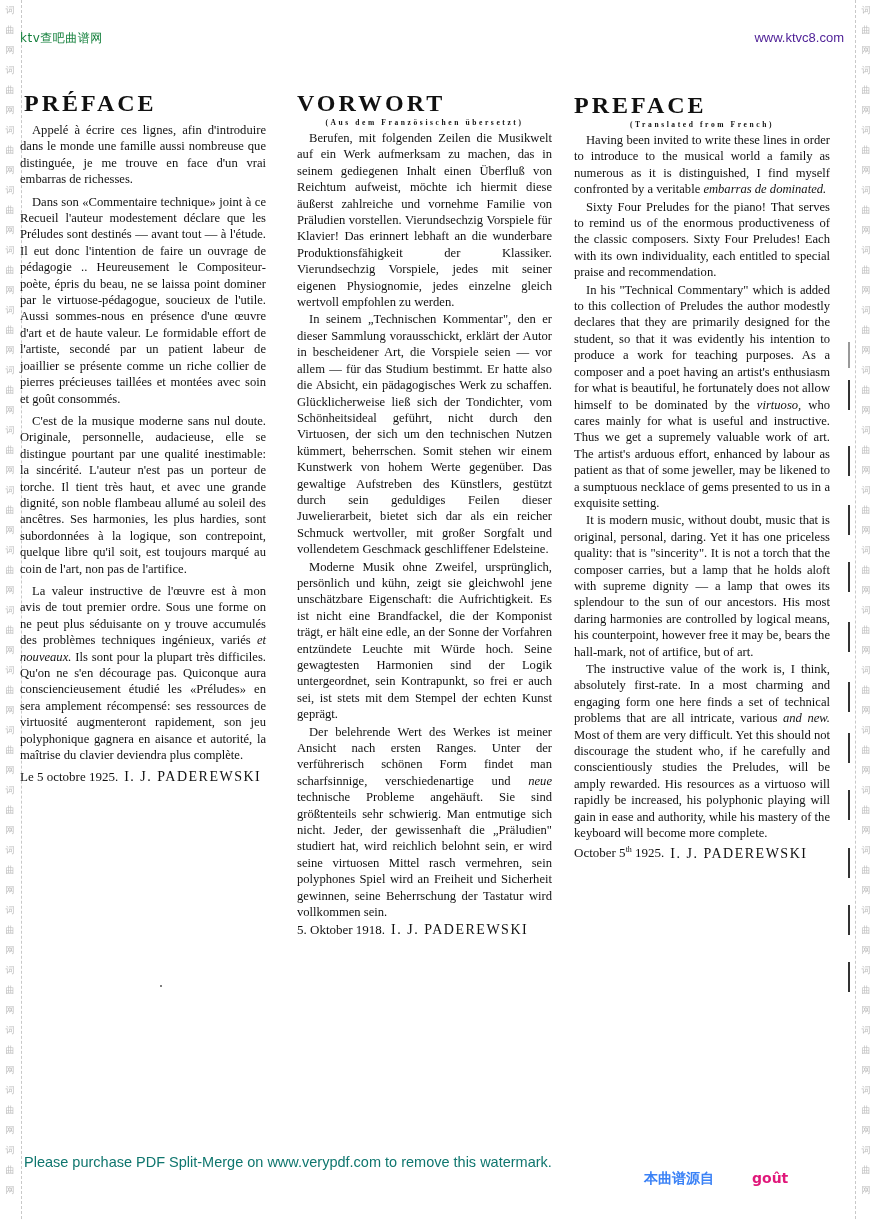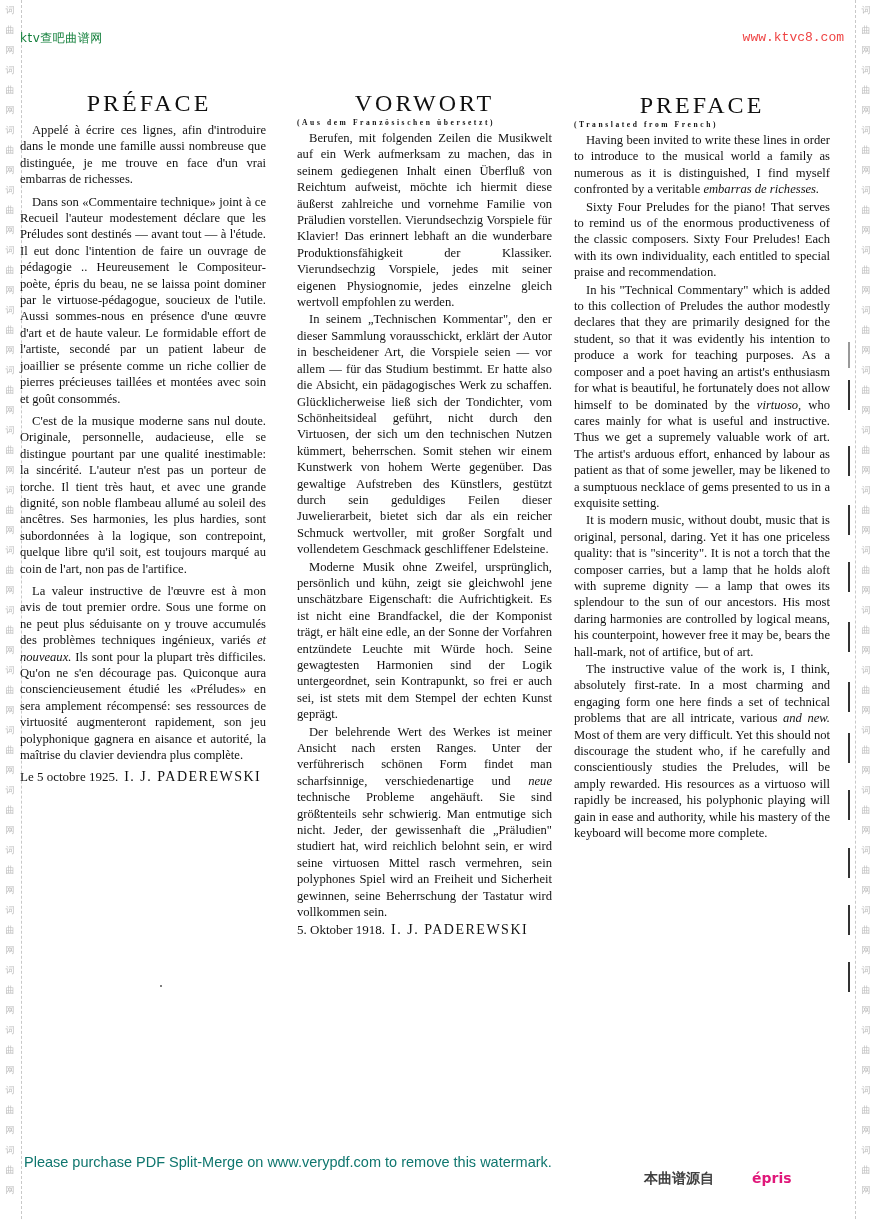--- a/index.html
+++ b/index.html
@@ -18,36 +18,36 @@
     line-height: 20px; text-align: center;
   }
   .edge-marks span { display: block; }
   .top-left-site {
     position: absolute; left: 20px; top: 30px;
     font-family: "DejaVu Sans", sans-serif; font-size: 12px; color: #15803d;
     letter-spacing: 0.5px;
   }
   .top-right-site {
     position: absolute; right: 32px; top: 30px;
-    font-family: Liberation Mono, monospace; font-size: 13px; color: #ef4444;
+    font-family: Liberation Sans, sans-serif; font-size: 13px; color: #4c1d95;
   }
   .col {
     position: absolute; top: 88px;
     font-size: 12.6px; line-height: 16.4px; text-align: justify;
   }
   .col.fr { left: 24px; width: 250px; }
   .col.de { left: 297px; width: 255px; }
   .col.en { left: 574px; width: 256px; }
   .col h1 {
-    margin: 0; font-weight: normal; text-align: center;
+    margin: 0; font-weight: bold; text-align: left;
     font-size: 24px; letter-spacing: 3px; line-height: 30px;
   }
   .col.en h1 { margin-top: 2px; }
   .col .sub {
-    font-size: 7.5px; letter-spacing: 2.6px;
+    text-align: center; font-size: 7.5px; letter-spacing: 2.6px;
     font-weight: bold; margin: 0 0 2px 0; line-height: 10px;
   }
   .col.fr .spacer { height: 4px; }
   .col p { margin: 0 8px 6px 0; text-indent: 12px; }
   .col.de p, .col.en p { margin: 0 0 1px 0; }
   .col .sig {
     margin-top: 6px; text-indent: 0; text-align: left; white-space: nowrap;
     font-size: 13px;
   }
   .col .sig .name { letter-spacing: 1.5px; font-size: 14px; margin-left: 6px; }
@@ -56,21 +56,21 @@
   sup { font-size: 8px; }
   .rbar {
     position: absolute; left: 848px; width: 2px; background: #333;
   }
   .watermark {
     position: absolute; left: 24px; top: 1154px;
     font-family: "Liberation Sans", sans-serif; font-size: 14.5px; color: #0f766e;
   }
   .source-label {
     position: absolute; left: 644px; top: 1170px;
-    font-family: "DejaVu Sans", sans-serif; font-size: 14px; font-weight: bold; color: #404040;
+    font-family: "DejaVu Sans", sans-serif; font-size: 14px; font-weight: bold; color: #3b82f6;
   }
   .source-site {
     position: absolute; left: 752px; top: 1170px;
     font-family: "DejaVu Sans", sans-serif; font-size: 14px; font-weight: bold; color: #e0187a;
   }
   .dot { position: absolute; width: 2px; height: 2px; background: #555; border-radius: 1px; }
 </style>
 </head>
 <body>
 
@@ -221,36 +221,37 @@
   <p>Berufen, mit folgenden Zeilen die Musikwelt auf ein Werk aufmerksam zu machen, das in seinem gediegenen Inhalt einen Überfluß von Reichtum aufweist, möchte ich hiermit diese äußerst zahlreiche und vornehme Familie von Präludien vorstellen. Vierundsechzig Vorspiele für Klavier! Das erinnert lebhaft an die wunderbare Produktionsfähigkeit der Klassiker. Vierundsechzig Vorspiele, jedes mit seiner eigenen Physiognomie, jedes einzelne gleich wertvoll empfohlen zu werden.</p>
   <p>In seinem „Technischen Kommentar", den er dieser Sammlung vorausschickt, erklärt der Autor in bescheidener Art, die Vorspiele seien — vor allem — für das Studium bestimmt. Er hatte also die Absicht, ein pädagogisches Werk zu schaffen. Glücklicherweise ließ sich der Tondichter, vom Schönheitsideal geführt, nicht durch den Virtuosen, der sich um den technischen Nutzen kümmert, beherrschen. Somit stehen wir einem Kunstwerk von hohem Werte gegenüber. Das gewaltige Aufstreben des Künstlers, gestützt durch sein geduldiges Feilen dieser Juwelierarbeit, bietet sich dar als ein reicher Schmuck wertvoller, mit großer Sorgfalt und vollendetem Geschmack geschliffener Edelsteine.</p>
   <p>Moderne Musik ohne Zweifel, ursprünglich, persönlich und kühn, zeigt sie gleichwohl jene unschätzbare Eigenschaft: die Aufrichtigkeit. Es ist nicht eine Brandfackel, die der Komponist trägt, er hält eine edle, an der Sonne der Vorfahren entzündete Leuchte mit Würde hoch. Seine gewagtesten Harmonien sind der Logik untergeordnet, sein Kontrapunkt, so frei er auch sei, ist stets mit dem Stempel der echten Kunst geprägt.</p>
   <p><span>Der belehrende Wert des Werkes ist meiner Ansicht nach ersten Ranges. Unter der verführerisch schönen Form findet man scharfsinnige, verschiedenartige und </span><em>neue</em><span> technische Probleme angehäuft. Sie sind größtenteils sehr schwierig. Man entmutige sich nicht. Jeder, der gewissenhaft die „Präludien" studiert hat, wird reichlich belohnt sein, er wird seine virtuosen Mittel rasch vermehren, sein polyphones Spiel wird an Freiheit und Sicherheit gewinnen, seine Beherrschung der Tastatur wird vollkommen sein.</span></p>
   <p class="sig"><span>5. Oktober 1918.</span><span class="name">I. J. PADEREWSKI</span></p>
 </div>
 
 <div class="col en">
   <h1>PREFACE</h1>
   <div class="sub">(Translated from French)</div>
-  <p><span>Having been invited to write these lines in order to introduce to the musical world a family as numerous as it is distinguished, I find myself confronted by a veritable </span><em>embarras de richesses.</em></p>
+  <p><span>Having been invited to write these lines in order to introduce to the musical world a family as numerous as it is distinguished, I find myself confronted by a veritable </span><em>embarras de dominated.</em></p>
   <p>Sixty Four Preludes for the piano! That serves to remind us of the enormous productiveness of the classic composers. Sixty Four Preludes! Each with its own individuality, each entitled to special praise and recommendation.</p>
   <p><span>In his "Technical Commentary" which is added to this collection of Preludes the author modestly declares that they are primarily designed for the student, so that it was evidently his intention to produce a work for teaching purposes. As a composer and a poet having an artist's enthusiasm for what is beautiful, he fortunately does not allow himself to be dominated by the </span><em>virtuoso,</em><span> who cares mainly for what is useful and instructive. Thus we get a supremely valuable work of art. The artist's arduous effort, enhanced by labour as patient as that of some jeweller, may be likened to a sumptuous necklace of gems presented to us in a exquisite setting.</span></p>
   <p>It is modern music, without doubt, music that is original, personal, daring. Yet it has one priceless quality: that is "sincerity". It is not a torch that the composer carries, but a lamp that he holds aloft with supreme dignity — a lamp that owes its splendour to the sun of our ancestors. His most daring harmonies are controlled by logical means, his counterpoint, however free it may be, bears the hall-mark, not of artifice, but of art.</p>
   <p><span>The instructive value of the work is, I think, absolutely first-rate. In a most charming and engaging form one here finds a set of technical problems that are all intricate, various </span><em>and new.</em><span> Most of them are very difficult. Yet this should not discourage the student who, if he carefully and conscientiously studies the Preludes, will be amply rewarded. His resources as a virtuoso will rapidly be increased, his polyphonic playing will gain in ease and authority, while his mastery of the keyboard will become more complete.</span></p>
+  <p class="sig"><span>October 5</span><sup>th</sup><span> 1925.</span><span class="name">I. J. PADEREWSKI</span></p>
 </div>
 
 <div class="rbar" style="top:342px;height:26px;background:#999"></div>
 <div class="rbar" style="top:380px;height:30px"></div>
 <div class="rbar" style="top:446px;height:30px"></div>
 <div class="rbar" style="top:505px;height:30px"></div>
 <div class="rbar" style="top:562px;height:30px"></div>
 <div class="rbar" style="top:622px;height:30px"></div>
 <div class="rbar" style="top:682px;height:30px"></div>
 <div class="rbar" style="top:733px;height:30px"></div>
 <div class="rbar" style="top:790px;height:30px"></div>
 <div class="rbar" style="top:848px;height:30px"></div>
 <div class="rbar" style="top:905px;height:30px"></div>
 <div class="rbar" style="top:962px;height:30px"></div>
 <div class="dot" style="left:160px;top:985px"></div>
 
 <div class="watermark">Please purchase PDF Split-Merge on www.verypdf.com to remove this watermark.</div>
 <div class="source-label">本曲谱源自</div>
-<div class="source-site">épris</div>
+<div class="source-site">goût</div>
 
 </body></html>

